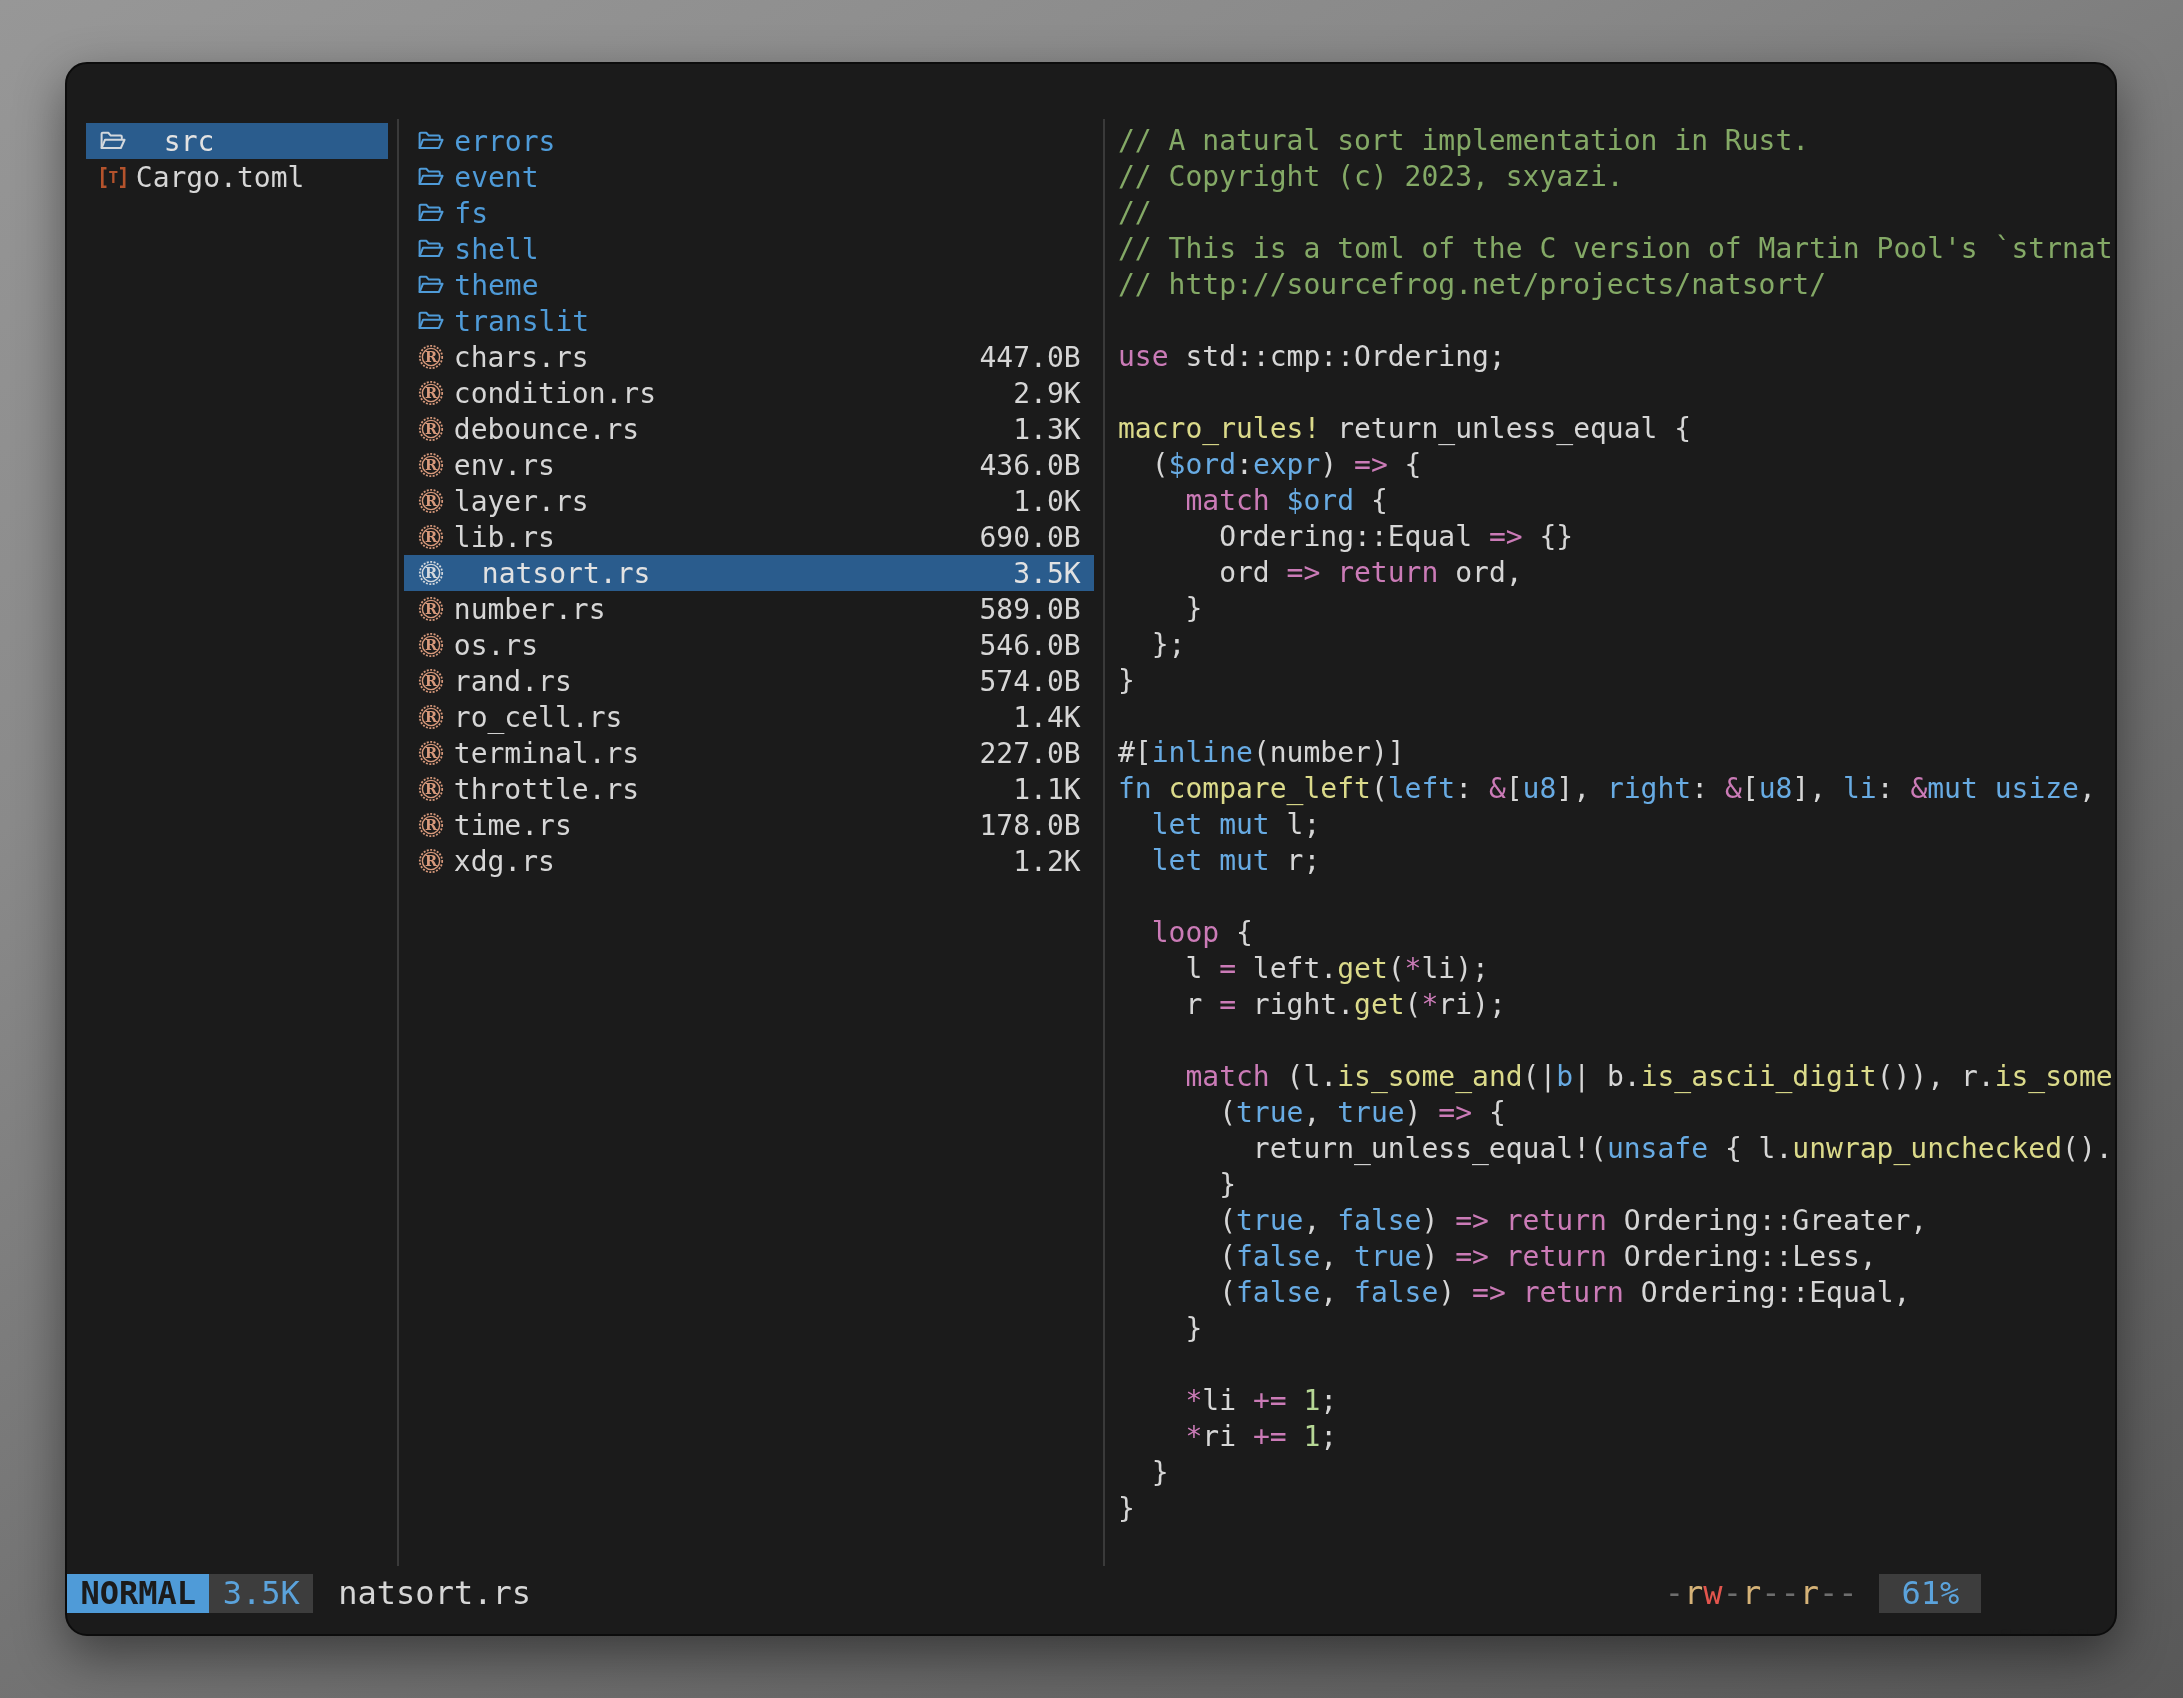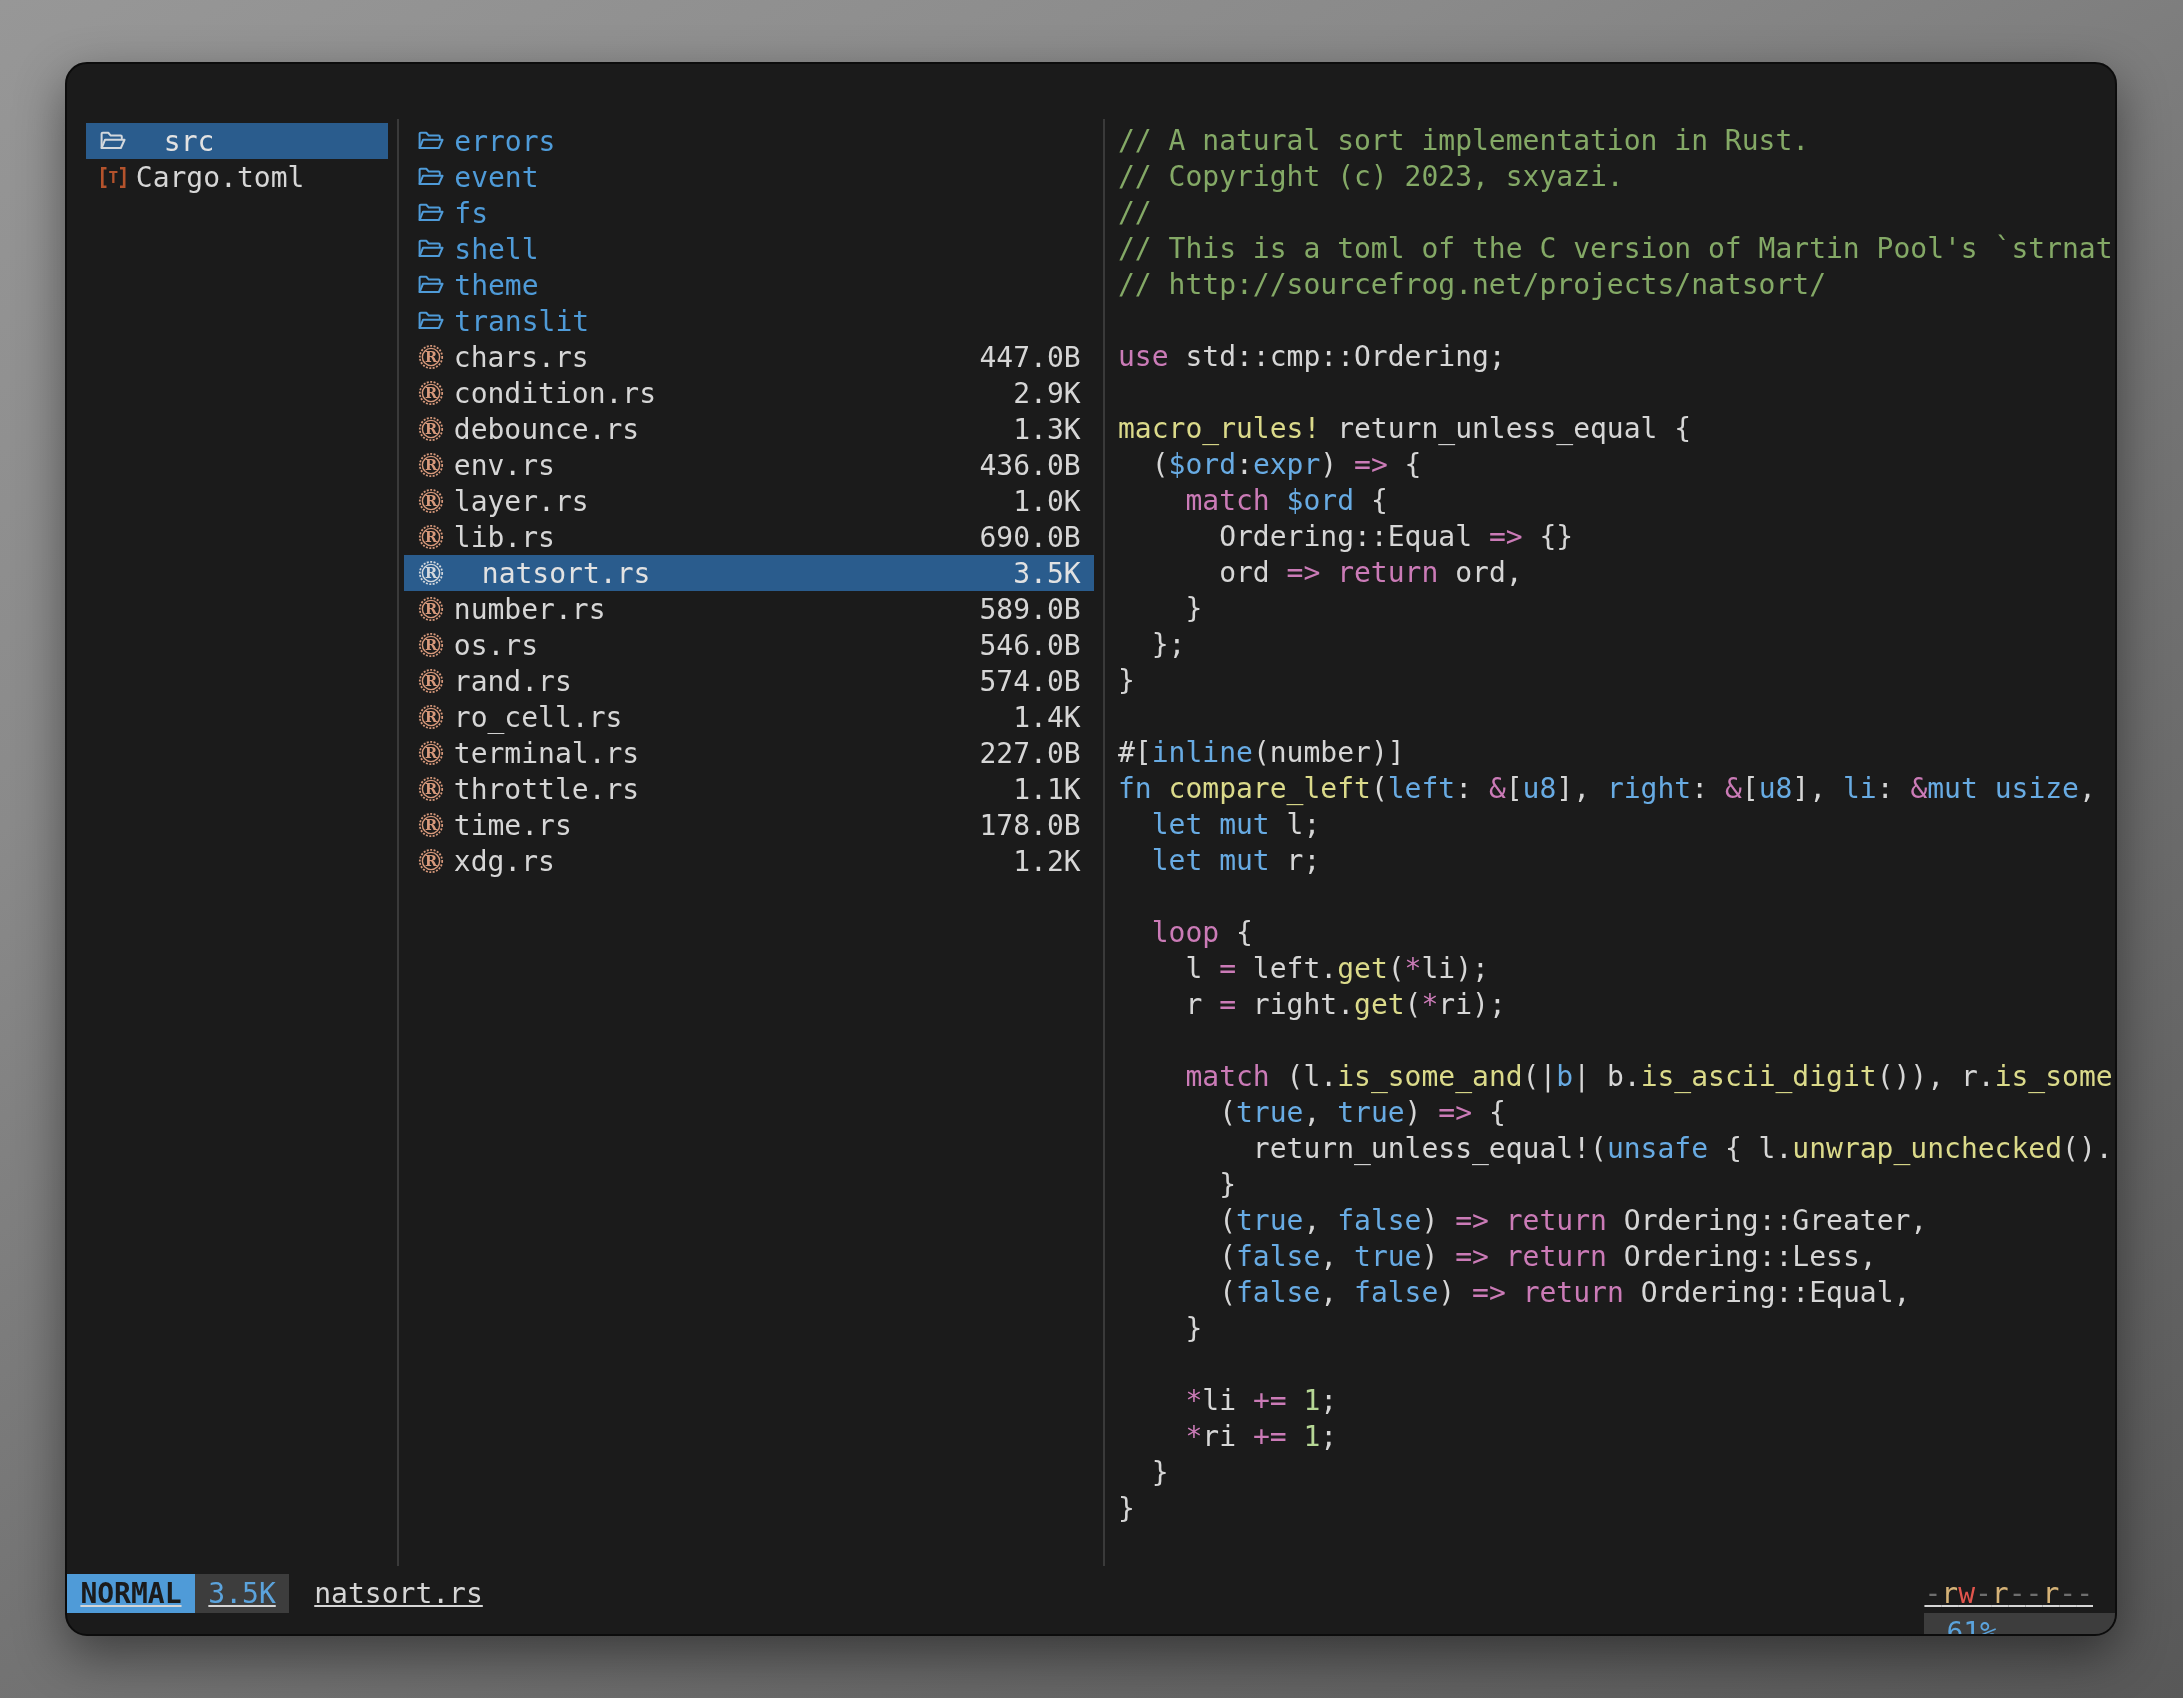--- a/index.html
+++ b/index.html
@@ -41,27 +41,27 @@
   .code-line { height:36px; line-height:36px; white-space:pre; overflow:hidden; }
   .tk-com { color:#84a966; }
   .tk-kw  { color:#cb7bb7; }
   .tk-blu { color:#68abe3; }
   .tk-fn  { color:#dbda8a; }
   .tk-num { color:#b6d795; }
   .tk-txt { color:#d6d6d6; }
 
   .status-bar {
     position:absolute; left:0; right:0; top:1510px; height:39px;
-    display:flex; align-items:stretch; line-height:39px; font-size:28px;text-decoration:underline;
+    display:flex; align-items:stretch; line-height:39px; font-size:32px;
   }
   .seg { display:block; padding:0 13.4px; }
   .seg-mode { background:#4f9bd8; color:#1b1b1b; font-weight:bold; }
   .seg-size { background:#3d3d3d; color:#5ba3dc; }
   .seg-file { color:#d6d6d6; margin-left:11.7px; }
-  .status-right { margin-left:auto; display:flex; align-items:stretch;flex-direction:column; }
+  .status-right { margin-left:auto; display:flex; align-items:stretch; }
   .perms { color:#6e6e6e; letter-spacing:0; margin-right:22px; }
   .perm-r { color:#d5b277; }
   .perm-w { color:#e2554d; }
   .perm-d { color:#6e6e6e; }
   .seg-percent { background:#3d3d3d; color:#5ba3dc; padding:0 22px; }
   .seg-position { background:#4f9bd8; color:#1b1b1b; font-weight:bold; padding:0 17px; margin-right:3.4px;margin-top:48px; }
 </style>
 </head>
 <body>
 

